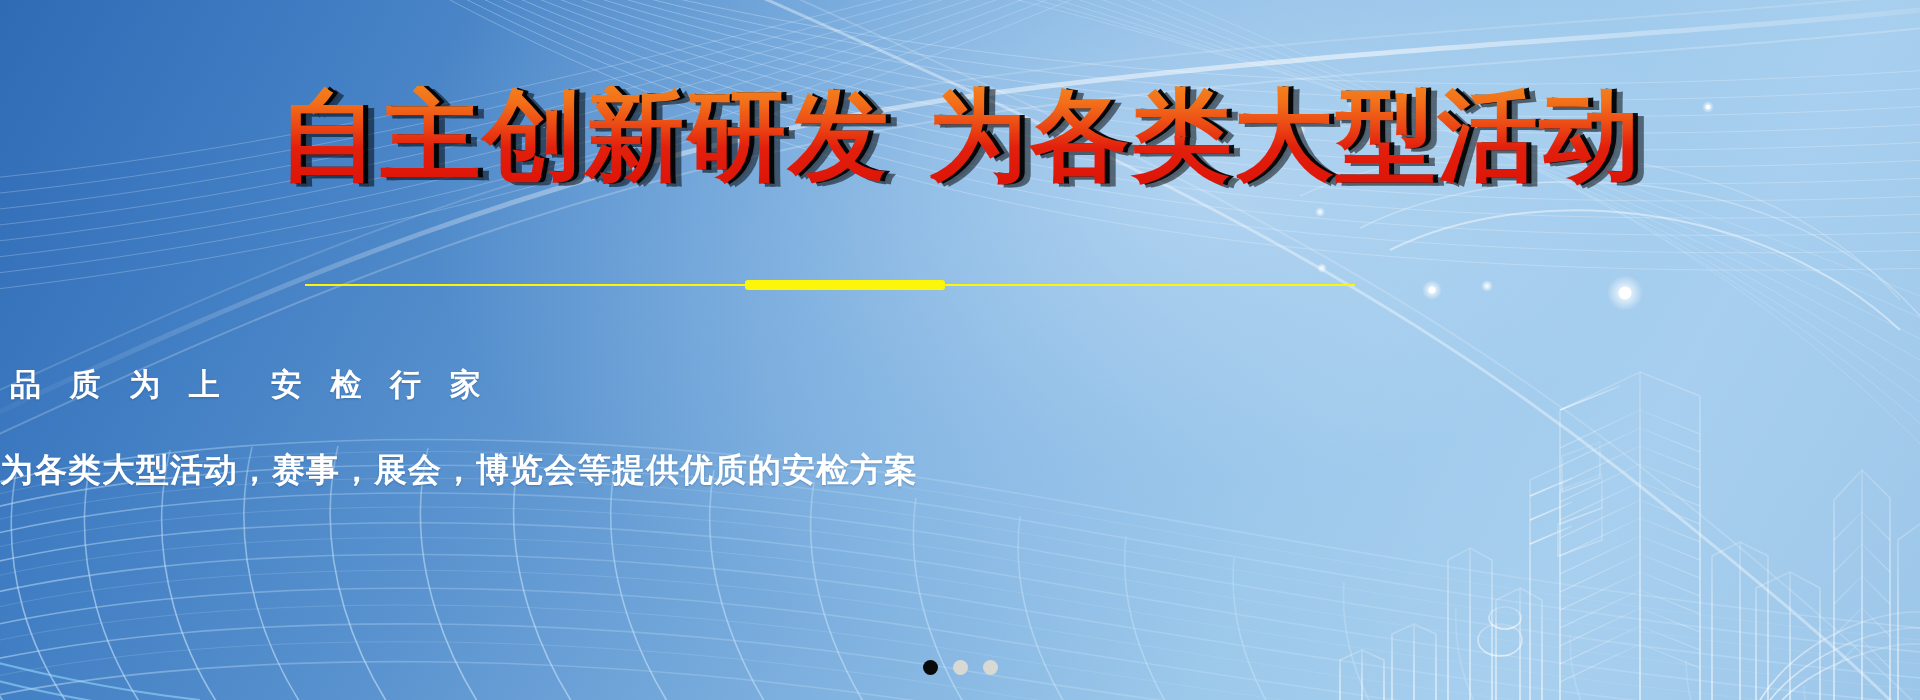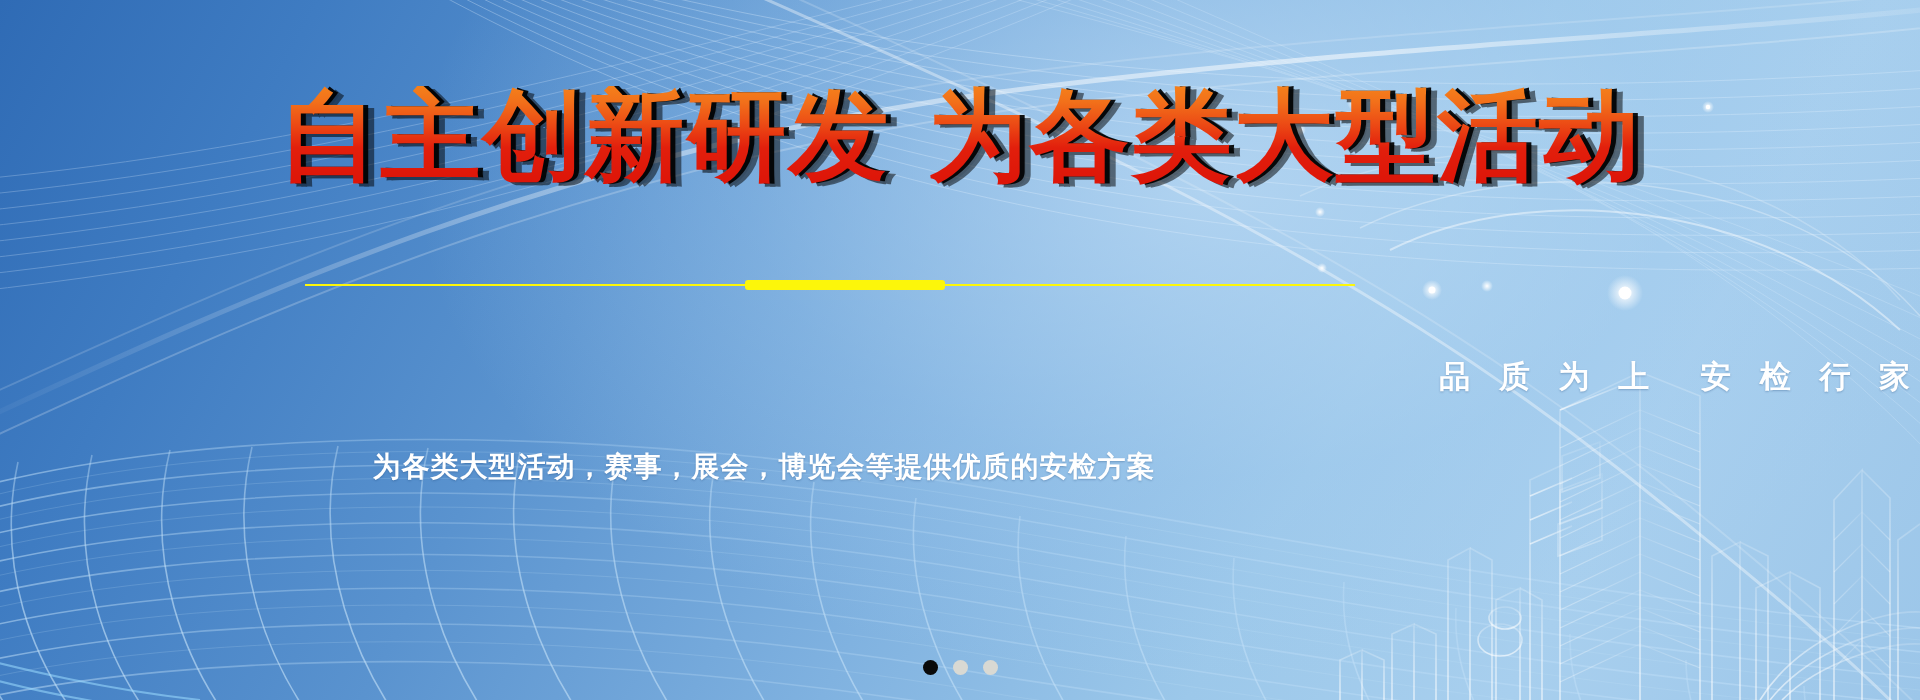--- a/index.html
+++ b/index.html
@@ -48,28 +48,28 @@
     position:absolute;left:0;top:5px;width:1050px;height:2px;
     background:#fcf60a;
   }
   .divider .thick{
     position:absolute;left:440px;top:1px;width:200px;height:10px;
     background:#fcf60a;border-radius:3px;
   }
 
   
   .sub1{
-    position:absolute;left:0;top:356px;width:1920px;text-align:right;
+    position:absolute;left:0;top:364px;width:1920px;text-align:left;
     font-size:31px;font-weight:bold;color:#ffffff;letter-spacing:10px;
     text-indent:10px;
     text-shadow:0 1px 2px rgba(20,60,110,0.30);
   }
   .sub2{
-    position:absolute;left:0;top:448px;width:1528px;text-align:center;
-    font-size:28px;font-weight:bold;color:#ffffff;letter-spacing:1px;
+    position:absolute;left:0;top:448px;width:1528px;
+    font-size:33px;font-weight:bold;color:#ffffff;letter-spacing:1px;
     text-shadow:0 1px 2px rgba(20,60,110,0.30);
   }
 
   
   .dots{
     position:absolute;left:0;top:660px;width:1920px;
     display:flex;justify-content:center;align-items:center;gap:15px;
   }
   .dot{width:15px;height:15px;border-radius:50%;background:#d9d9d3;cursor:pointer;}
   .dot.active{background:#0a0a0a;}

